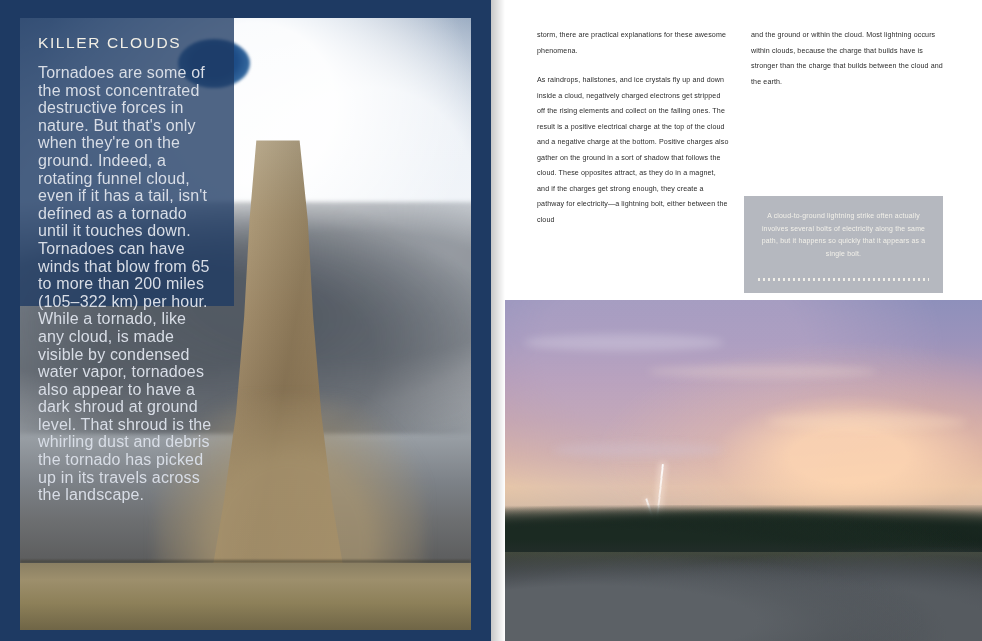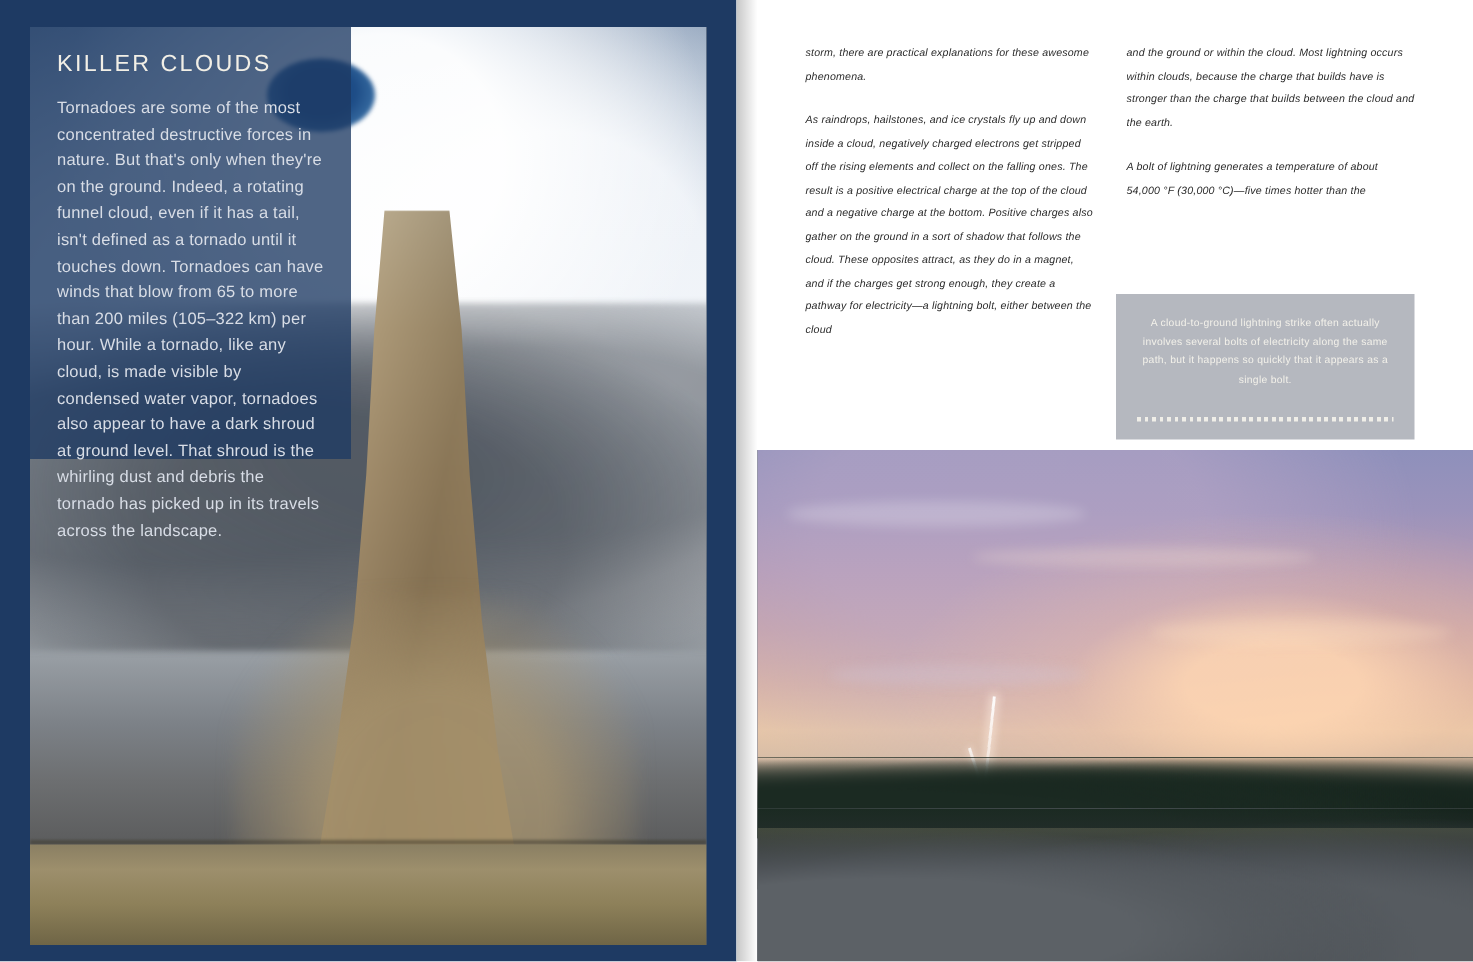--- a/index.html
+++ b/index.html
@@ -123,21 +123,21 @@
   }
   .caption-title {
     color: #f2efe6;
     font-size: 15.5px;
     letter-spacing: 1.6px;
     font-weight: normal;
     margin: 0 0 12px 0;
   }
   .caption-body {
     color: #d8dde6;
-    font-size: 11px;
+    font-size: 16px;
     line-height: 17.6px;
     letter-spacing: 0.15px;
     margin: 0;
   }
 
   
   .page-right {
     position: relative;
     width: 491px;
     height: 641px;
@@ -158,21 +158,20 @@
     position: absolute;
     left: 46px;
     top: 28px;
     width: 406px;
     display: flex;
     gap: 22px;
     z-index: 3;
   }
   .col {
     width: 192px;
-    font-style: italic;
   }
   .col p {
     margin: 0 0 14px 0;
     color: #2b2b2b;
     font-size: 7.1px;
     line-height: 15.5px;
     letter-spacing: 0.12px;
   }
   .col p.first { margin-top: 0; }
 
@@ -314,21 +313,20 @@
 
     <div class="columns">
 
       <div class="col">
         <p class="first">storm, there are practical explanations for these awesome phenomena.</p>
         <p>As raindrops, hailstones, and ice crystals fly up and down inside a cloud, negatively charged electrons get stripped off the rising elements and collect on the falling ones. The result is a positive electrical charge at the top of the cloud and a negative charge at the bottom. Positive charges also gather on the ground in a sort of shadow that follows the cloud. These opposites attract, as they do in a magnet, and if the charges get strong enough, they create a pathway for electricity—a lightning bolt, either between the cloud</p>
       </div>
 
       <div class="col">
         <p class="first">and the ground or within the cloud. Most lightning occurs within clouds, because the charge that builds have is stronger than the charge that builds between the cloud and the earth.</p>
-        <p>A bolt of lightning generates a temperature of about 54,000 °F (30,000 °C)—five times hotter than the</p>
       </div>
 
     </div>
 
     <div class="pullquote">
       <p>A cloud-to-ground lightning strike often actually involves several bolts of electricity along the same path, but it happens so quickly that it appears as a single bolt.</p>
       <div class="pq-rule"></div>
     </div>
 
     <div class="right-photo">

